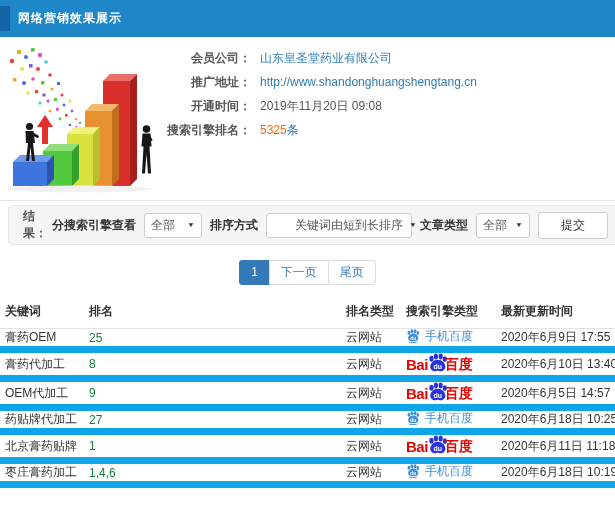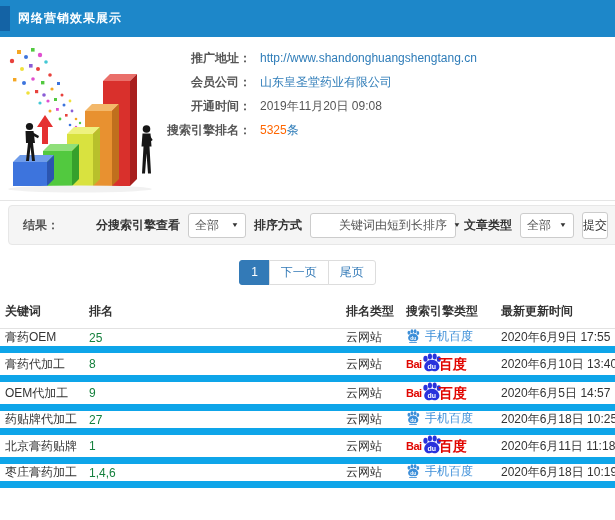--- a/index.html
+++ b/index.html
@@ -34,21 +34,21 @@
   .filter-label{font-weight:bold;color:#333;white-space:nowrap;}
   .selectbox{
     background:#fff;border:1px solid #ccc;border-radius:3px;height:25px;
     display:inline-flex;align-items:center;justify-content:space-between;
     padding:0 6px;color:#555;cursor:pointer;white-space:nowrap;box-sizing:border-box;
   }
   .sel-engine{width:58px;} .sel-sort{width:146px;padding-left:28px;} .sel-article{width:54px;}
   .chev{font-size:8px;color:#333;margin-left:6px;transform:scaleY(.8);}
   .submit-btn{
     background:#fff;border:1px solid #ccc;border-radius:3px;height:27px;
-    padding:0 0;color:#333;cursor:pointer;font-size:12px;white-space:nowrap;
+    padding:0 22px;color:#333;cursor:pointer;font-size:12px;white-space:nowrap;
   }
   
   .pagination-wrap{text-align:center;margin-top:15px;height:25px;}
   .pagination{display:inline-flex;}
   .page-btn{
     border:1px solid #ddd;background:#fff;color:#337ab7;padding:4px 11px;
     margin-left:-1px;cursor:pointer;font-size:12px;line-height:15px;
   }
   .page-btn.first{border-radius:3px 0 0 3px;margin-left:0;}
   .page-btn.last{border-radius:0 3px 3px 0;}
@@ -59,21 +59,21 @@
     text-align:left;padding:8px 5px;font-weight:bold;color:#333;
     border-bottom:1px solid #e2e2e2;white-space:nowrap;font-size:12px;margin-left:30px;
   }
   .rank-table td{
     padding:0 5px;border-bottom:7px solid #0ea5e9;color:#333;
     white-space:nowrap;overflow:hidden;font-size:12px;height:14px;vertical-align:middle;
   }
   .rank{color:#15803d;cursor:pointer;text-decoration:none;}
   
   .bd-logo{display:inline-flex;align-items:center;font-weight:bold;color:#e10601;line-height:1;}
-  .bd-bai{font-size:11px;letter-spacing:-0.5px;text-align:right;}
+  .bd-bai{font-size:15px;letter-spacing:-0.5px;text-align:right;}
   .bd-txt{font-size:14px;margin-left:-1px;}
   .paw-baidu ellipse,.paw-baidu path{fill:#2932dc;}
   .paw-baidu .du-text{fill:#fff;}
   .paw-baidu{margin:0 -2px 3px -1px;}
   .mb-logo{display:inline-flex;align-items:center;color:#3e8fd8;line-height:1;}
   .paw-mobile ellipse,.paw-mobile path,.paw-mobile rect{fill:#3e8fd8;}
   .paw-mobile .du-text{fill:#fff;}
   .mb-txt{margin-left:5px;}
 </style>
 </head>
@@ -161,26 +161,26 @@
     <g fill="#161616">
       <circle cx="146.5" cy="90" r="3.8"></circle>
       <path d="M142.5 94.5 h8 l1 13 h-2 l1.5 27 h-3 l-1.5 -20 -1.5 20 h-3 l1.5 -27 h-2 z"></path>
       <path d="M149.5 96 l3.2 5 -4.2 3 -1.2 -2 3 -2 -1.8 -2.8 z"></path>
     </g>
     <ellipse cx="80" cy="150" rx="72" ry="3.5" fill="#f1f1f1"></ellipse>
   </svg>
 
   <div class="info-fields">
     <div class="info-row">
+      <span class="info-label">会员公司：</span>
+      <a class="info-value link-blue">山东皇圣堂药业有限公司</a>
+    </div>
+    <div class="info-row">
       <span class="info-label">推广地址：</span>
       <a class="info-value link-blue">http://www.shandonghuangshengtang.cn</a>
-    </div>
-    <div class="info-row">
-      <span class="info-label">会员公司：</span>
-      <a class="info-value link-blue">山东皇圣堂药业有限公司</a>
     </div>
     <div class="info-row">
       <span class="info-label">开通时间：</span>
       <span class="info-value val-gray">2019年11月20日 09:08</span>
     </div>
     <div class="info-row">
       <span class="info-label">搜索引擎排名：</span>
       <span class="info-value">
         <span class="val-orange">5325</span><span class="link-blue">条</span>
       </span>

